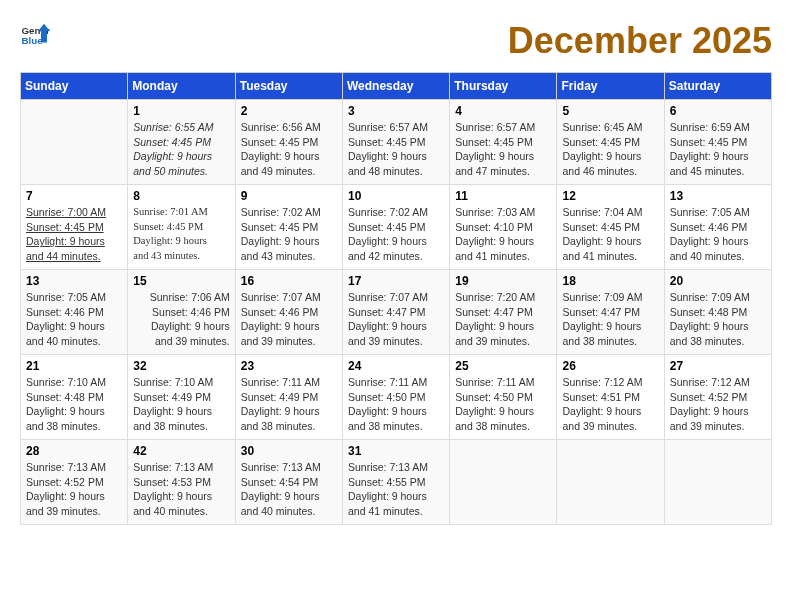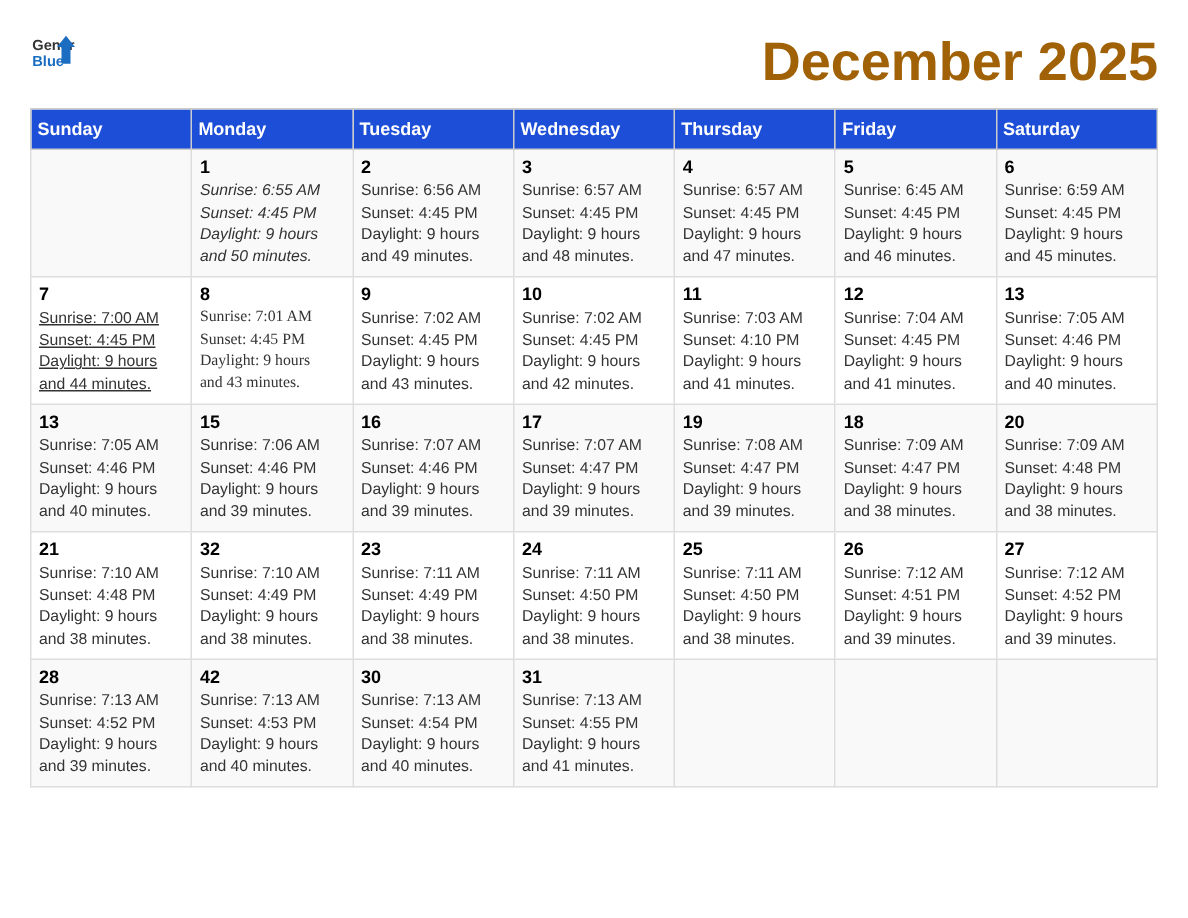--- a/index.html
+++ b/index.html
@@ -208,42 +208,42 @@
       <tr>
         <td>
           <span class="day-num">13</span>
           <div class="cell-content" style="white-space: pre-line;">Sunrise: 7:05 AM
 Sunset: 4:46 PM
 Daylight: 9 hours
 and 40 minutes.</div>
         </td>
         <td>
           <span class="day-num">15</span>
-          <div class="cell-content" style="white-space: pre-line;">Sunrise: 7:06 AM
+          <div class="cell-content" style="white-space: pre-line; text-align: right;">Sunrise: 7:06 AM
 Sunset: 4:46 PM
 Daylight: 9 hours
 and 39 minutes.</div>
         </td>
         <td>
           <span class="day-num">16</span>
           <div class="cell-content" style="white-space: pre-line;">Sunrise: 7:07 AM
 Sunset: 4:46 PM
 Daylight: 9 hours
 and 39 minutes.</div>
         </td>
         <td>
           <span class="day-num">17</span>
           <div class="cell-content" style="white-space: pre-line;">Sunrise: 7:07 AM
 Sunset: 4:47 PM
 Daylight: 9 hours
 and 39 minutes.</div>
         </td>
         <td>
           <span class="day-num">19</span>
-          <div class="cell-content" style="white-space: pre-line;">Sunrise: 7:08 AM
+          <div class="cell-content" style="white-space: pre-line;">Sunrise: 7:20 AM
 Sunset: 4:47 PM
 Daylight: 9 hours
 and 39 minutes.</div>
         </td>
         <td>
           <span class="day-num">18</span>
           <div class="cell-content" style="white-space: pre-line;">Sunrise: 7:09 AM
 Sunset: 4:47 PM
 Daylight: 9 hours
 and 38 minutes.</div>

